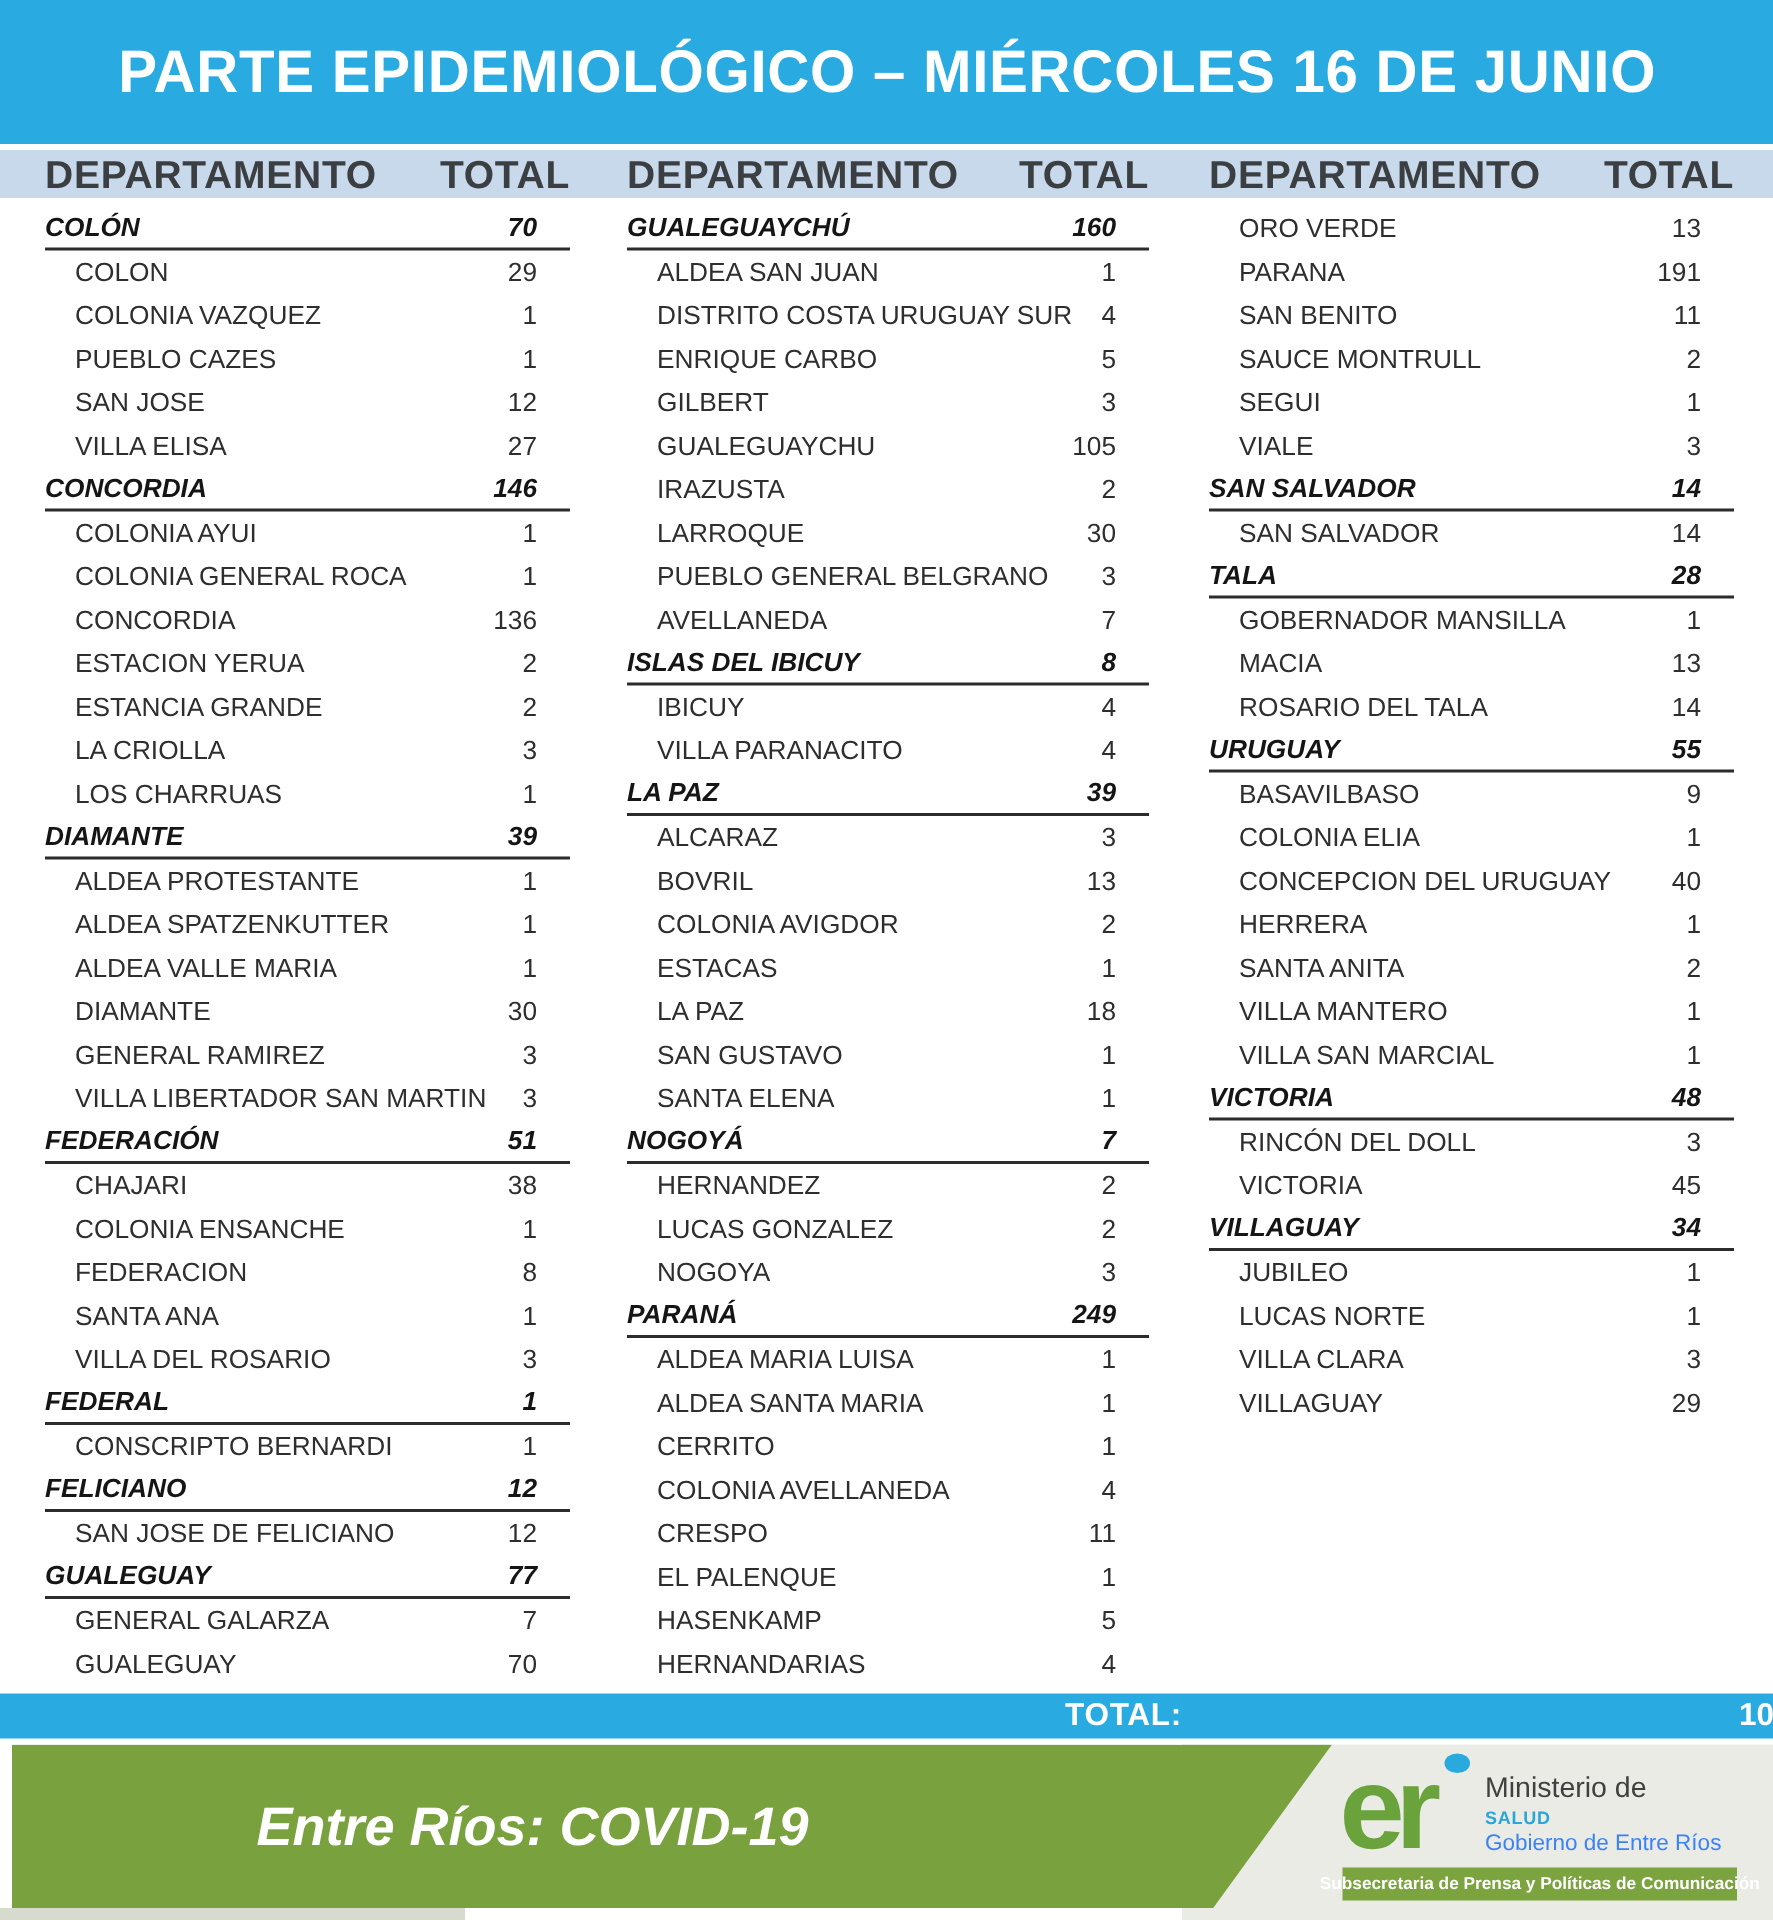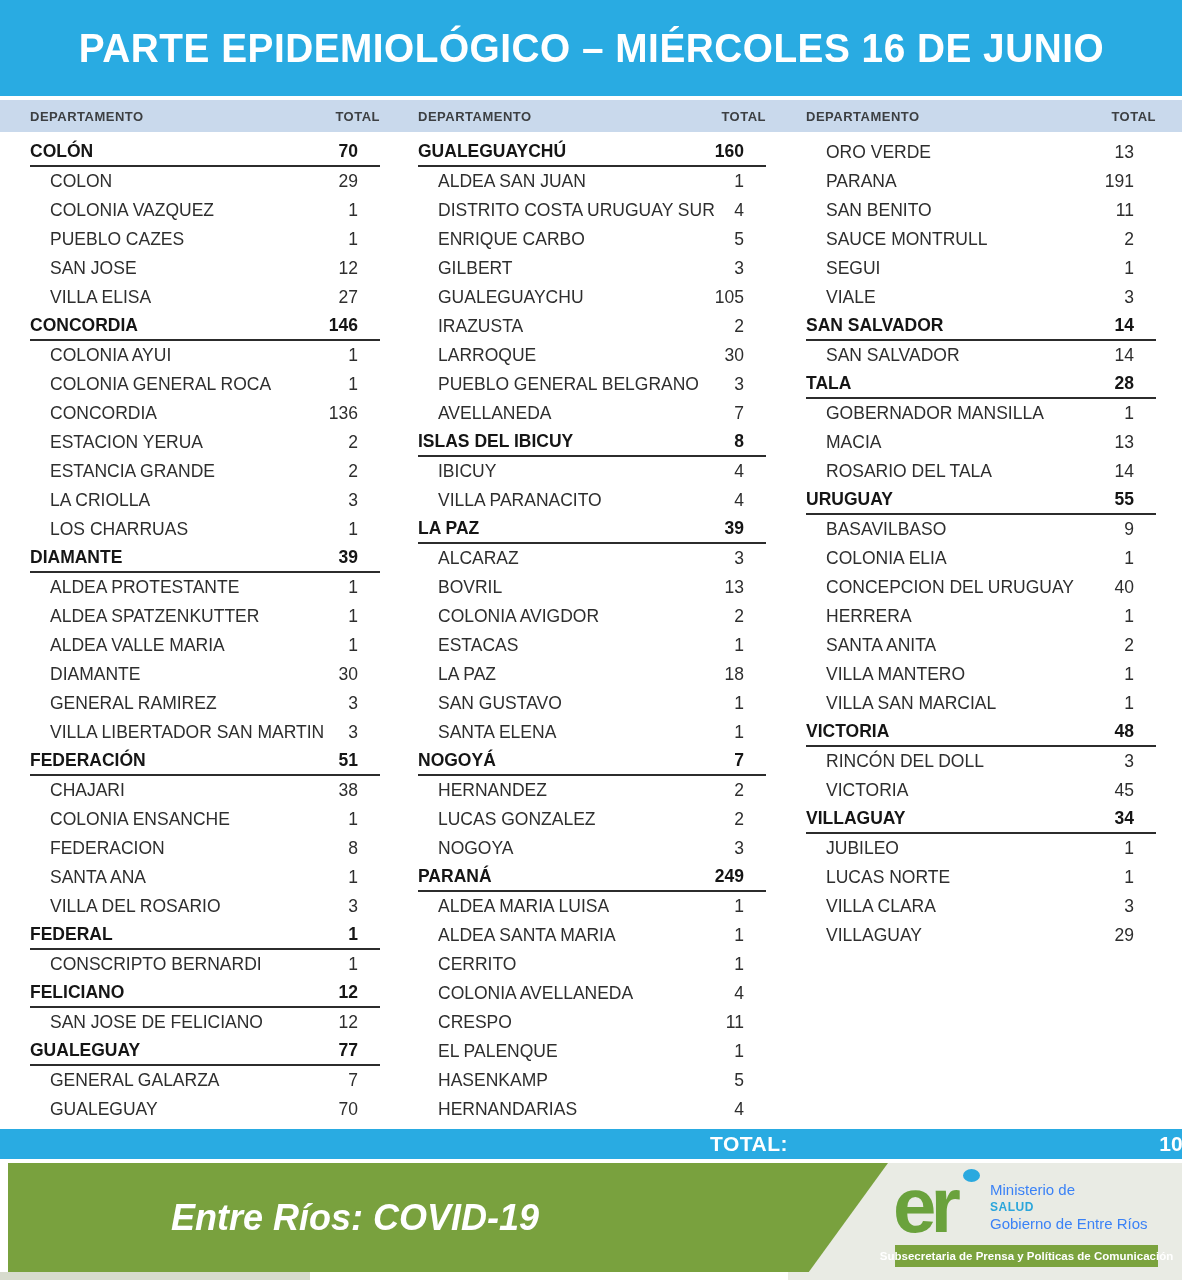--- a/index.html
+++ b/index.html
@@ -15,30 +15,30 @@
   .top-banner .title{
     color:#ffffff;font-weight:700;font-size:40px;letter-spacing:0.5px;
     transform:scaleX(.97);white-space:nowrap;
   }
   
   .cols-header{
     position:absolute;left:0;top:100px;width:1182px;height:32px;background:#c9d9ec;
   }
   .col-head-pair{position:absolute;top:0;height:32px;display:flex;justify-content:space-between;align-items:center;}
   .col-head-pair .dep,.col-head-pair .tot{
-    font-size:13px;font-weight:700;color:#3c3f42;letter-spacing:0.5px;
+    font-size:26px;font-weight:700;color:#3c3f42;letter-spacing:0.5px;
   }
   
   .tcol{position:absolute;top:138px;}
   .trow{
     height:29px;display:flex;justify-content:space-between;align-items:center;
     box-sizing:border-box;font-size:17.5px;color:#2e2e2e;padding-right:22px;
   }
   .trow .rname{white-space:nowrap;}
-  .trow.dept{font-weight:700;color:#151515;border-bottom:2px solid #2c2c2c;}
+  .trow.dept{font-weight:700;color:#151515;border-bottom:2px solid #2c2c2c;font-style:italic;}
   .trow.loc .rname{padding-left:20px;}
   
   .total-bar{
     position:absolute;left:0;top:1129px;width:1182px;height:30px;background:#29abe2;padding-left:48px;
   }
   .total-bar .tlabel{
     position:absolute;left:710px;top:0;height:30px;line-height:30px;
     color:#ffffff;font-weight:700;font-size:21px;letter-spacing:0.5px;
   }
   .total-bar .tvalue{
@@ -59,21 +59,21 @@
   }
   .footer .bottom-strip{position:absolute;left:0;top:109px;width:310px;height:8px;background:#d7dbcd;}
   
   .logo-er{
     position:absolute;left:893px;top:-4px;width:92px;height:92px;
     color:#6aa23c;font-weight:800;font-size:78px;letter-spacing:-6px;line-height:92px;
     font-family:"Liberation Sans",sans-serif;
   }
   .logo-dot{position:absolute;left:963px;top:6px;width:17px;height:13px;border-radius:50%;background:#2aa9df;}
   .ministry{position:absolute;left:990px;top:18px;line-height:1.25;}
-  .ministry .m1{font-size:15px;color:#3b82f6;}
+  .ministry .m1{font-size:19px;color:#404040;}
   .ministry .m2{font-size:12px;font-weight:700;color:#2aa6db;letter-spacing:0.5px;}
   .ministry .m3{font-size:15px;color:#3b82f6;}
   .subsec-bar{
     position:absolute;left:895px;top:82px;width:263px;height:22px;background:#7ba33e;
     display:flex;align-items:center;justify-content:center;
   }
   .subsec-bar span{color:#ffffff;font-weight:700;font-size:11.5px;white-space:nowrap;}
 </style>
 </head>
 <body>

